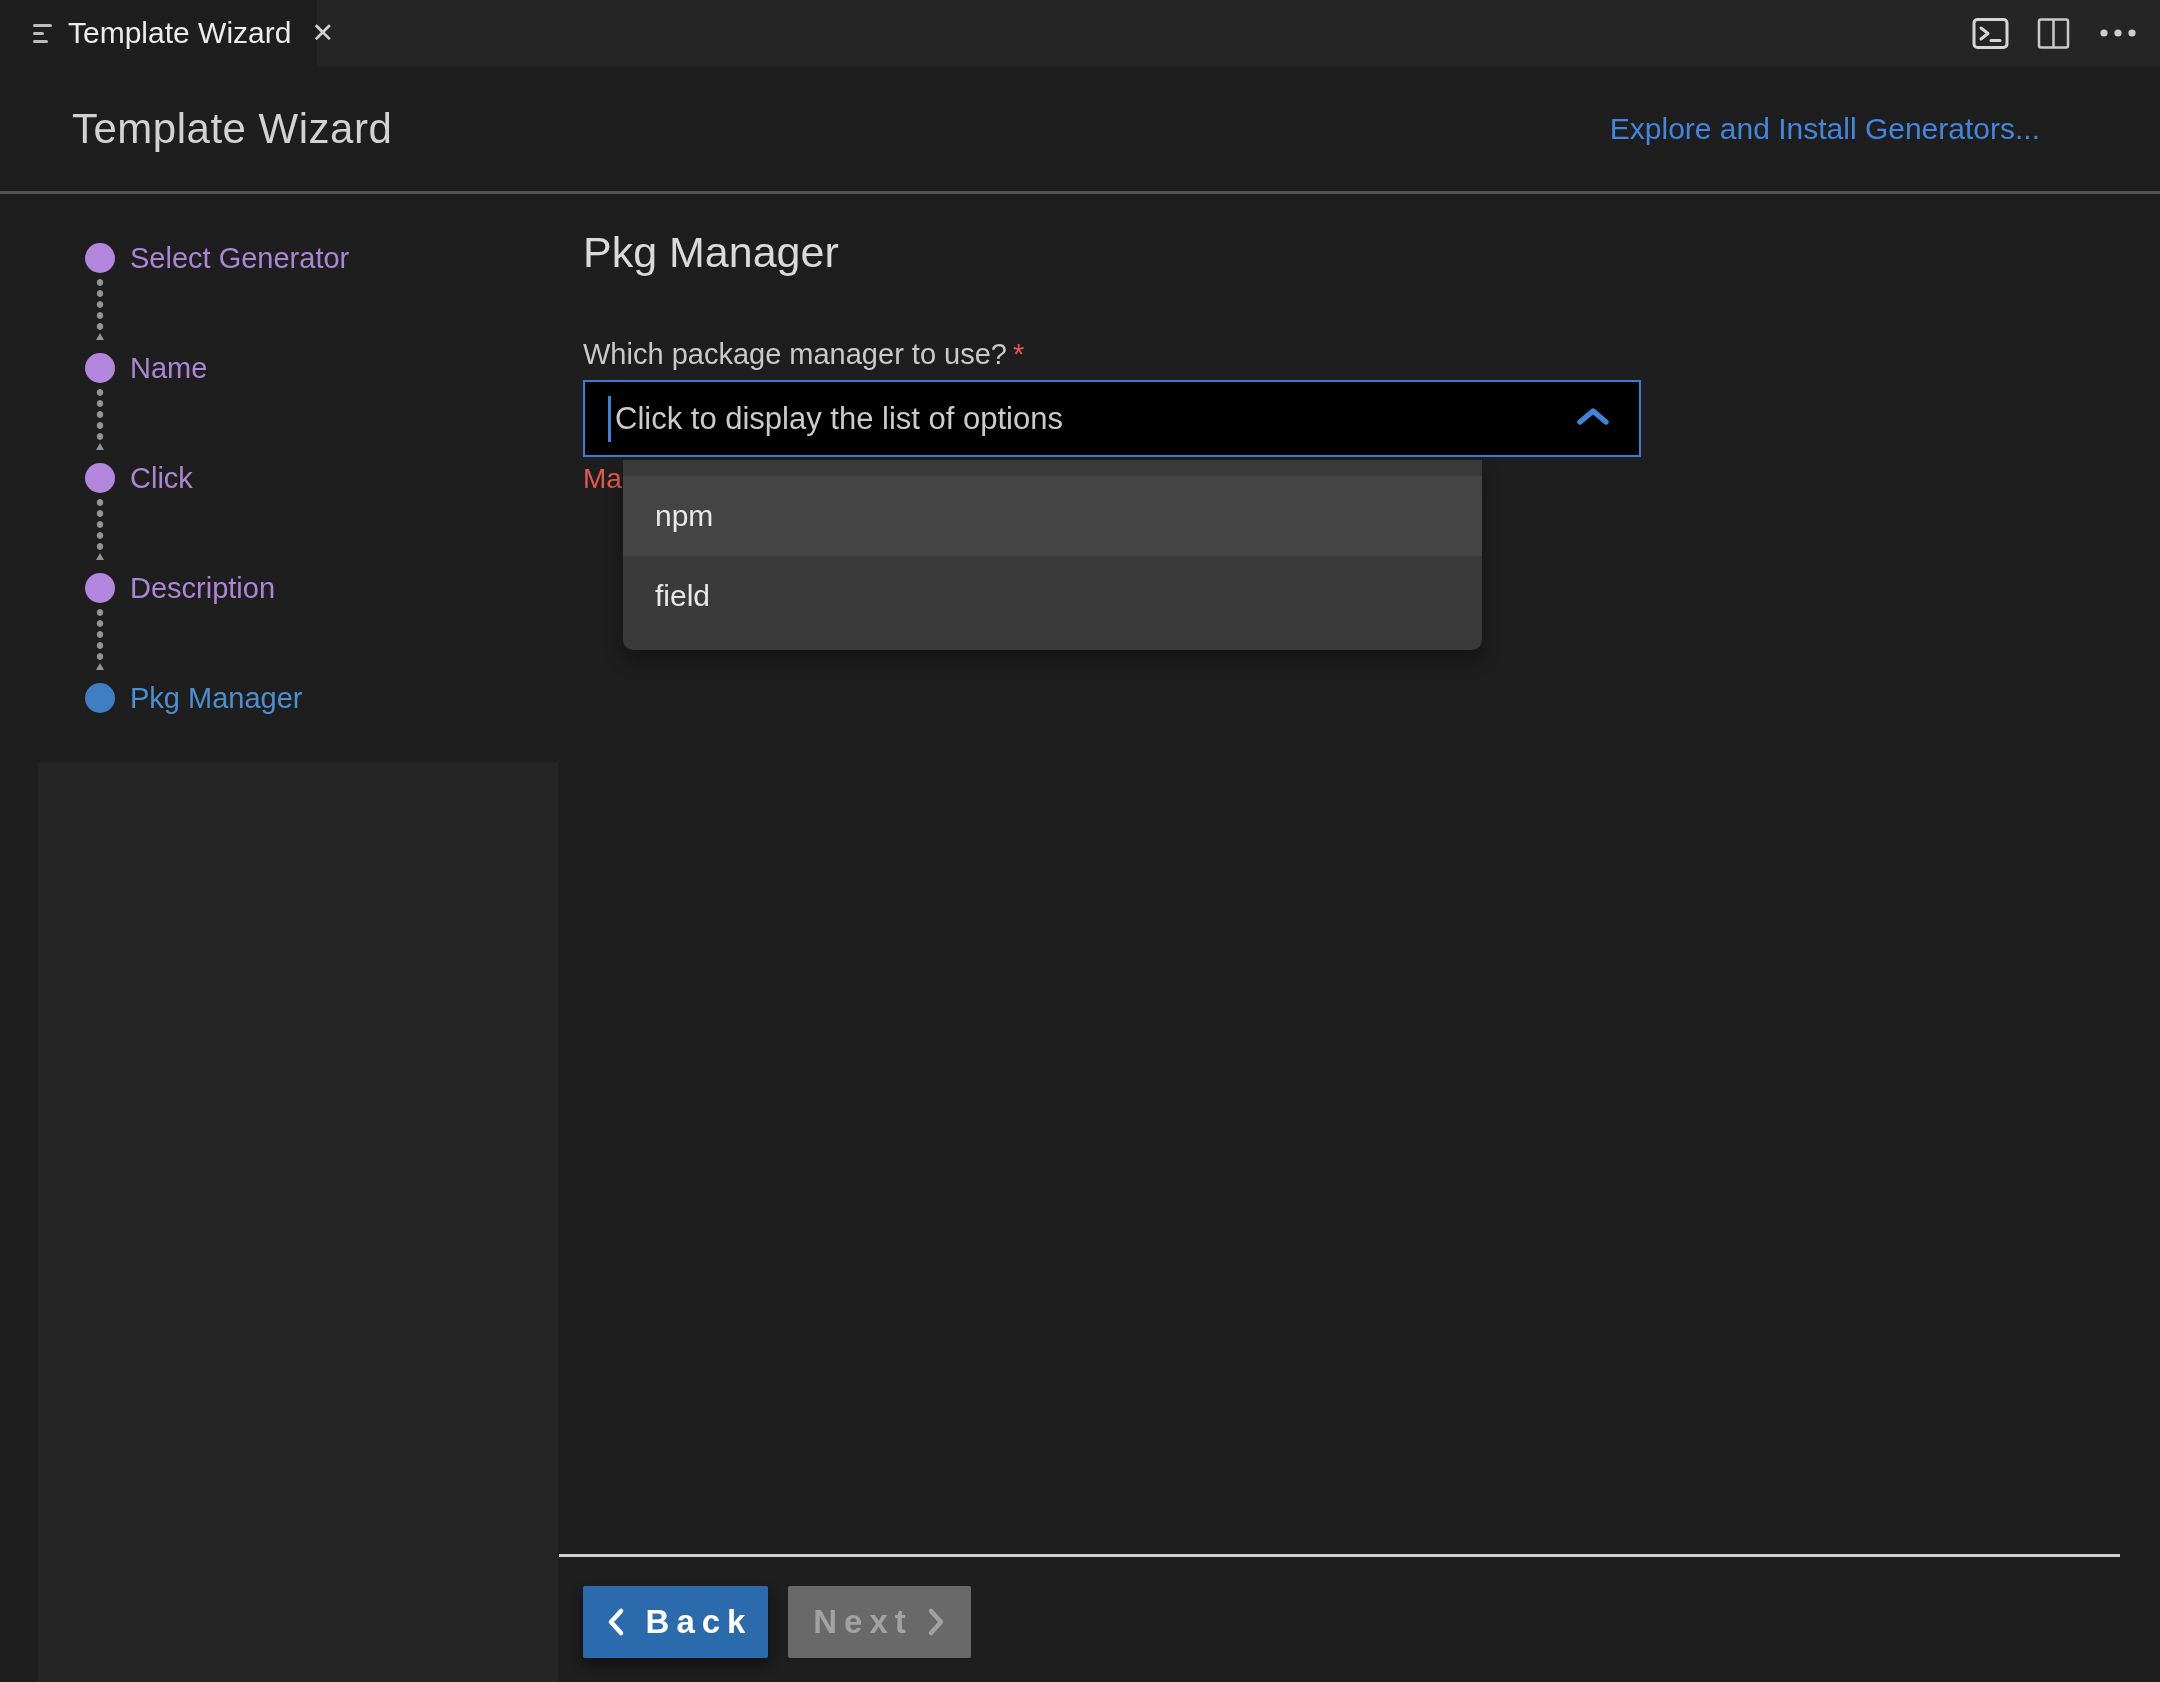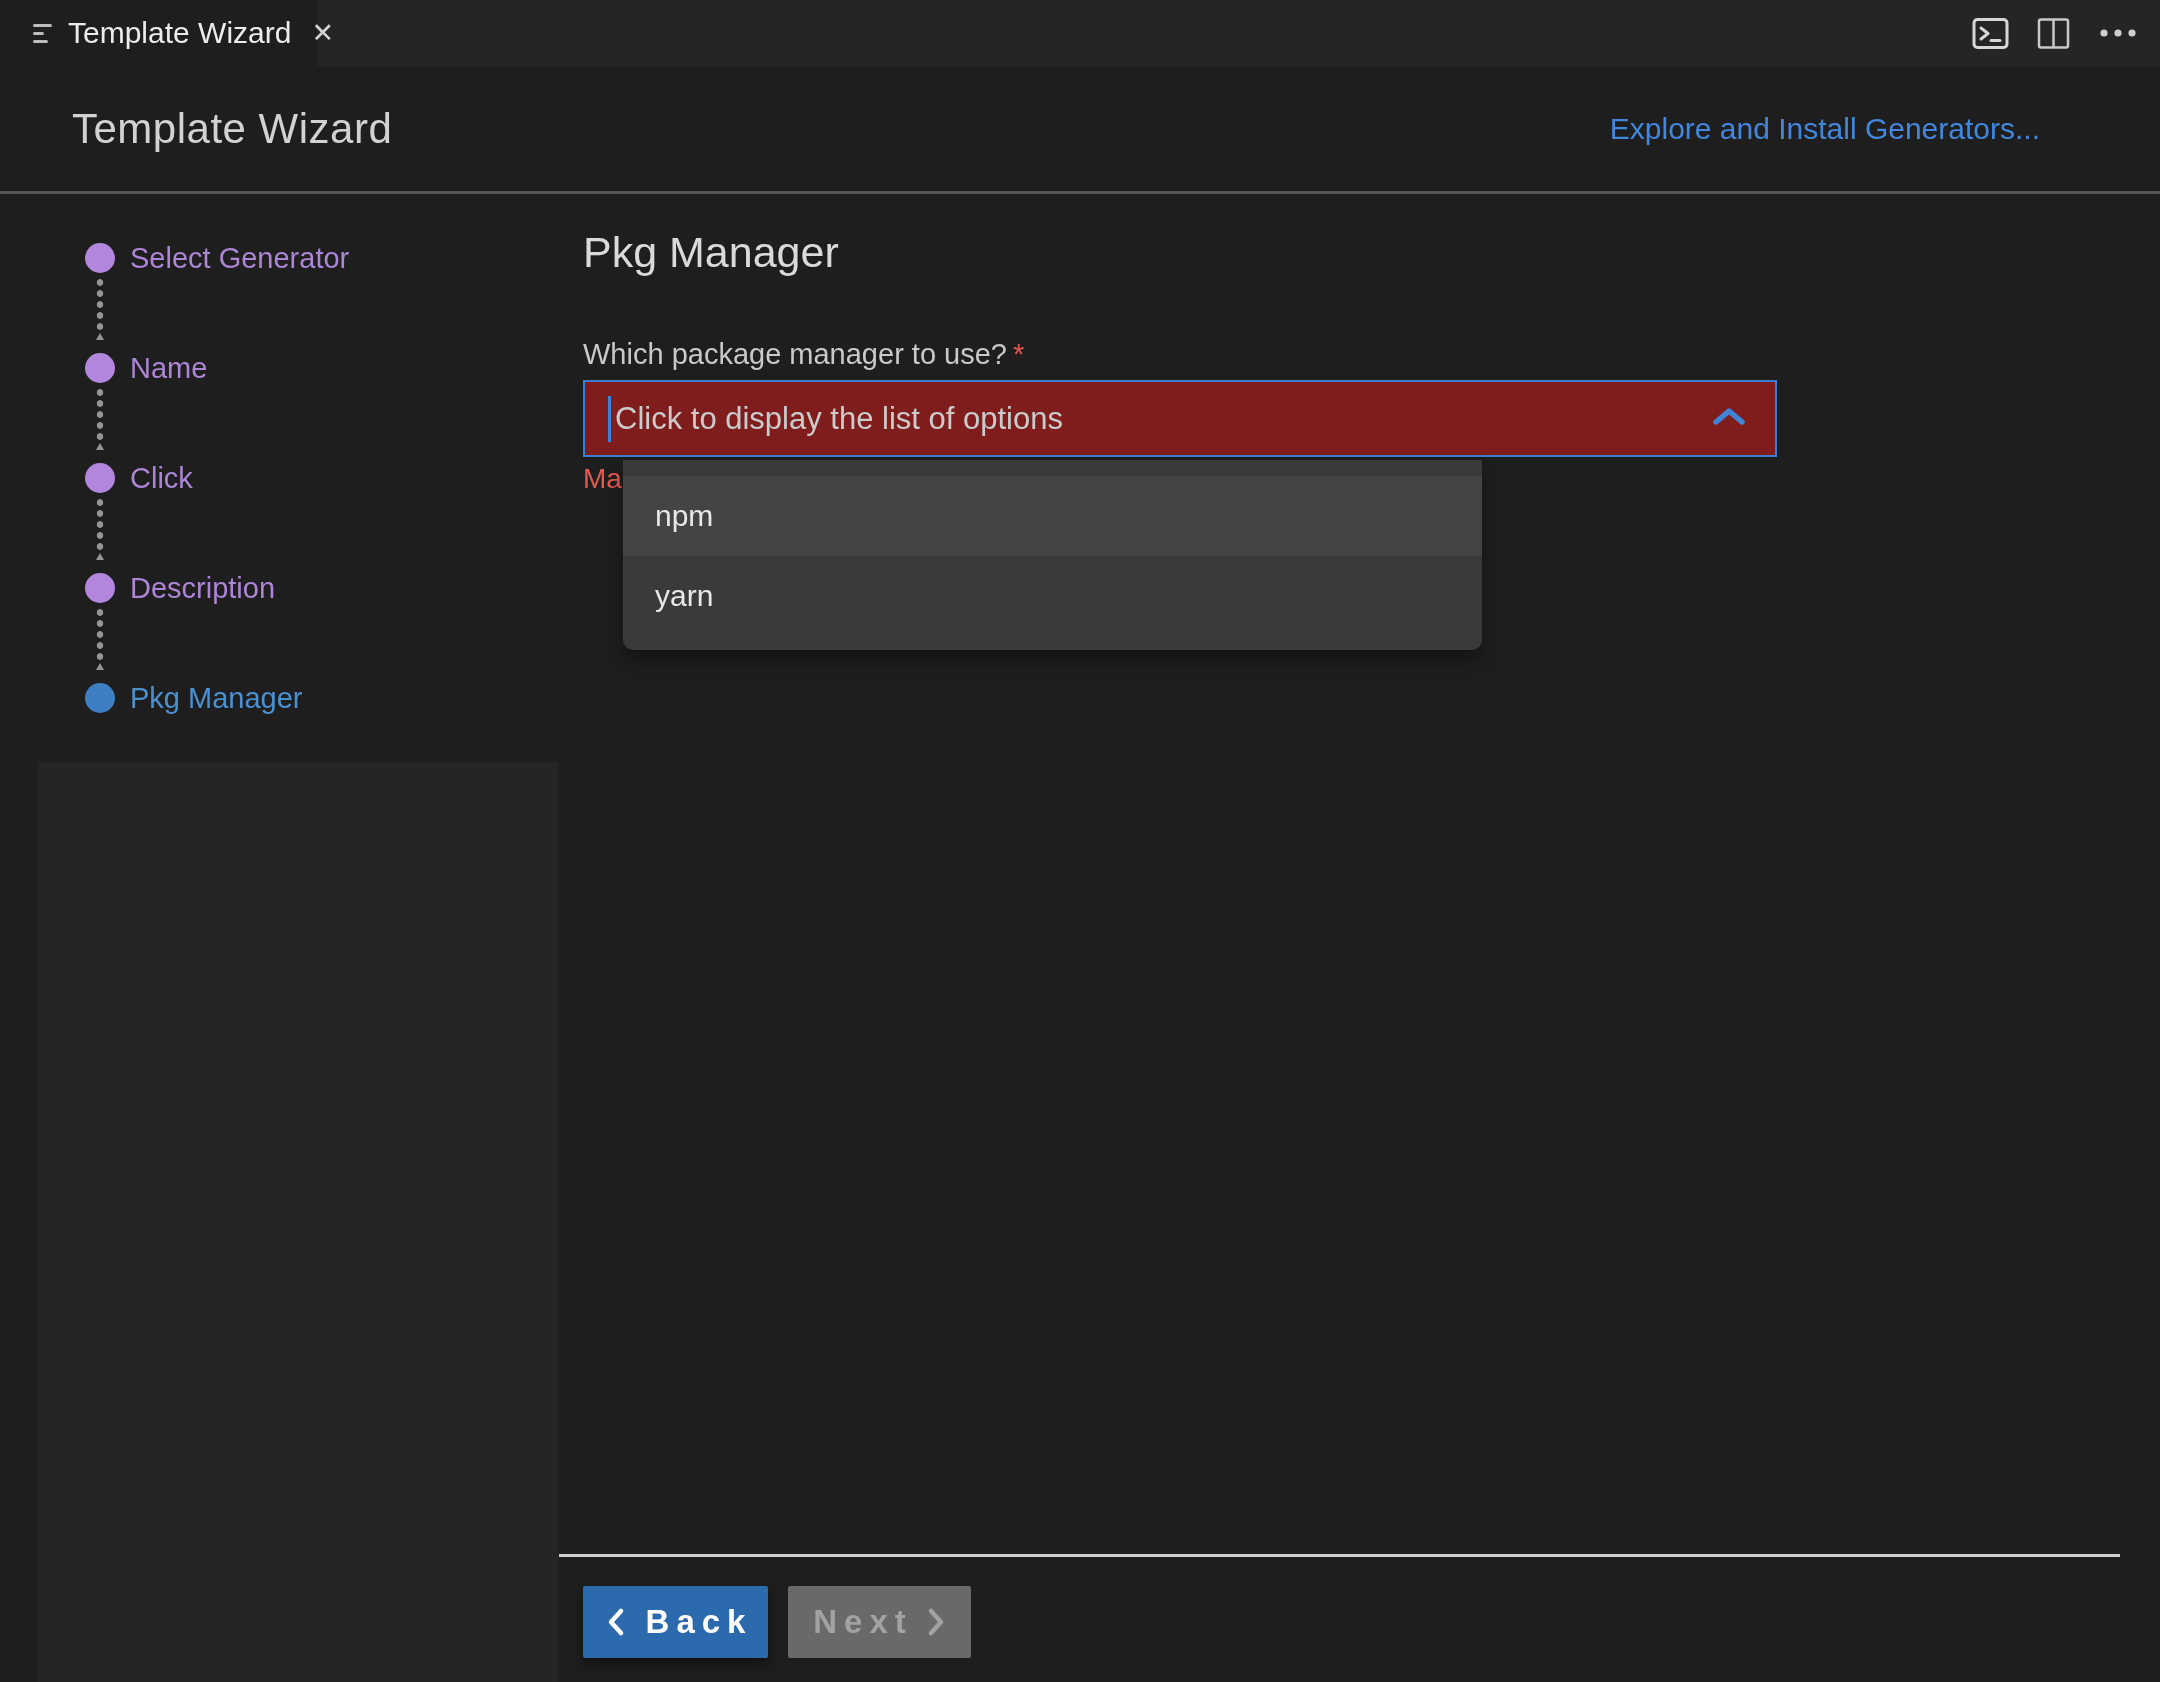--- a/index.html
+++ b/index.html
@@ -55,22 +55,22 @@
   }
 
   .left-panel { position:absolute; left:38px; top:762px; width:520px; height:920px; background:#252526; }
 
   
   .form-heading { position:absolute; left:583px; top:228px; font-size:43px; font-weight:500; color:#dadada; }
   .q-label { position:absolute; left:583px; top:338px; font-size:29px; color:#c9c9c9; }
   .required { color:#e4564e; margin-left:6px; }
 
   .select-box {
-    position:absolute; left:583px; top:380px; width:1194px; height:77px;
-    background:#7f1d1d; border:2px solid #3b7dd2;
+    position:absolute; left:583px; top:380px; width:1058px; height:77px;
+    background:#000000; border:2px solid #3b7dd2;
     display:flex; align-items:center; justify-content:space-between;
     padding:0 28px 0 23px; cursor:text; z-index:2;
   }
   .select-text { position:relative; font-size:31px; color:#cbcbcb; padding-left:7px; white-space:nowrap; }
   .caret { position:absolute; left:0; top:-5px; width:3px; height:46px; background:#3e82d8; }
 
   .error-msg { position:absolute; left:583px; top:463px; font-size:28px; color:#e45a50; z-index:1; white-space:nowrap; }
 
   .dropdown {
     position:absolute; left:623px; top:460px; width:859px; height:190px;
@@ -183,21 +183,21 @@
       <svg width="36" height="22" viewBox="0 0 36 22">
         <polyline points="5,16 18,5 31,16" fill="none" stroke="#3f84d8" stroke-width="5.5" stroke-linecap="round" stroke-linejoin="round"></polyline>
       </svg>
     </span>
   </div>
 
   <div class="error-msg">Mandatory field</div>
 
   <div class="dropdown">
     <div class="option highlighted">npm</div>
-    <div class="option">yarn</div>
+    <div class="option">field</div>
   </div>
 
   <div class="footer-divider"></div>
 
   <button class="btn btn-back">
     <span>
       <svg width="20" height="32" viewBox="0 0 20 32">
         <polyline points="15,5 5,16 15,27" fill="none" stroke="#ffffff" stroke-width="4.5" stroke-linecap="round" stroke-linejoin="round"></polyline>
       </svg>
     </span>

